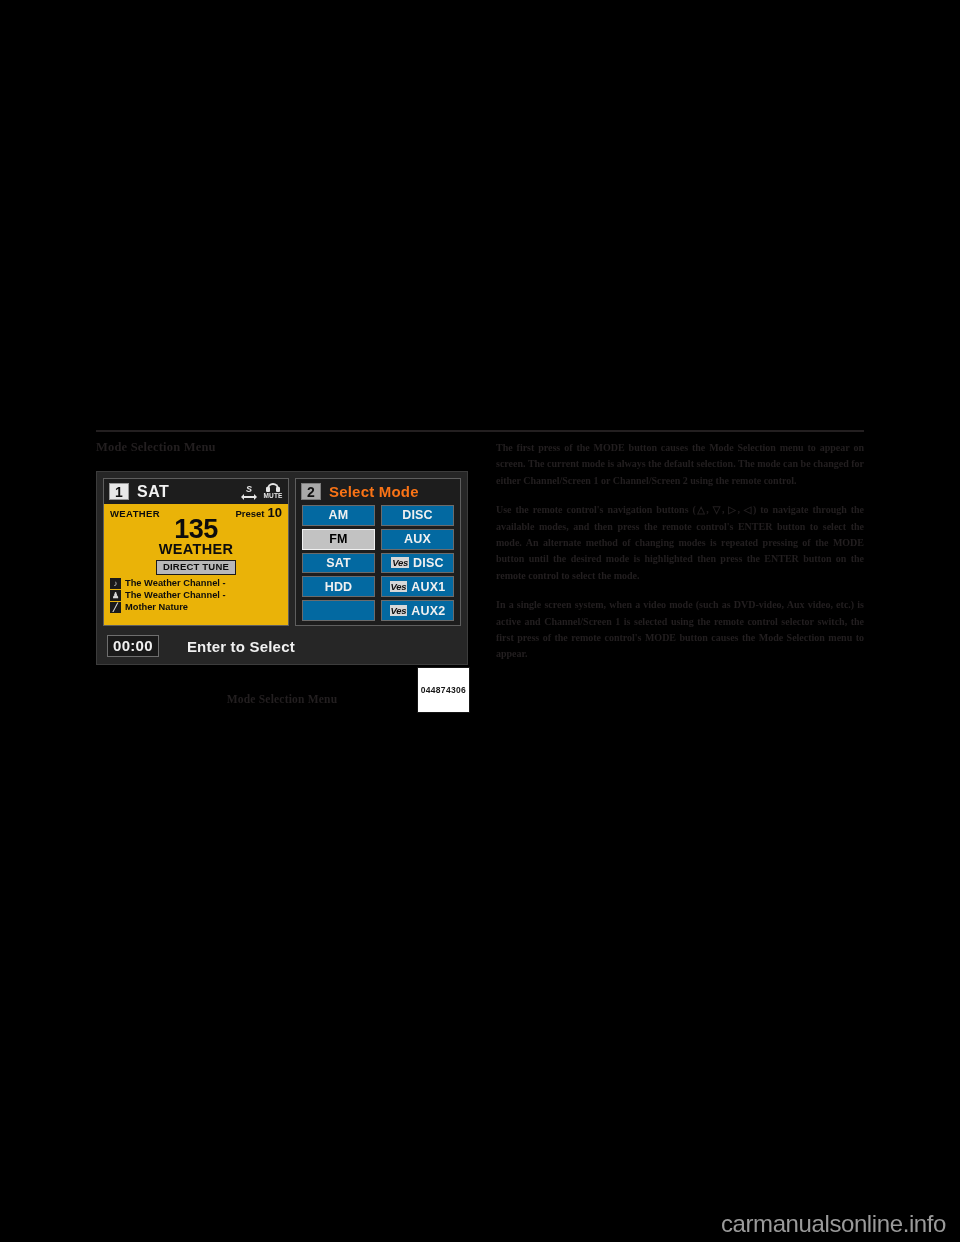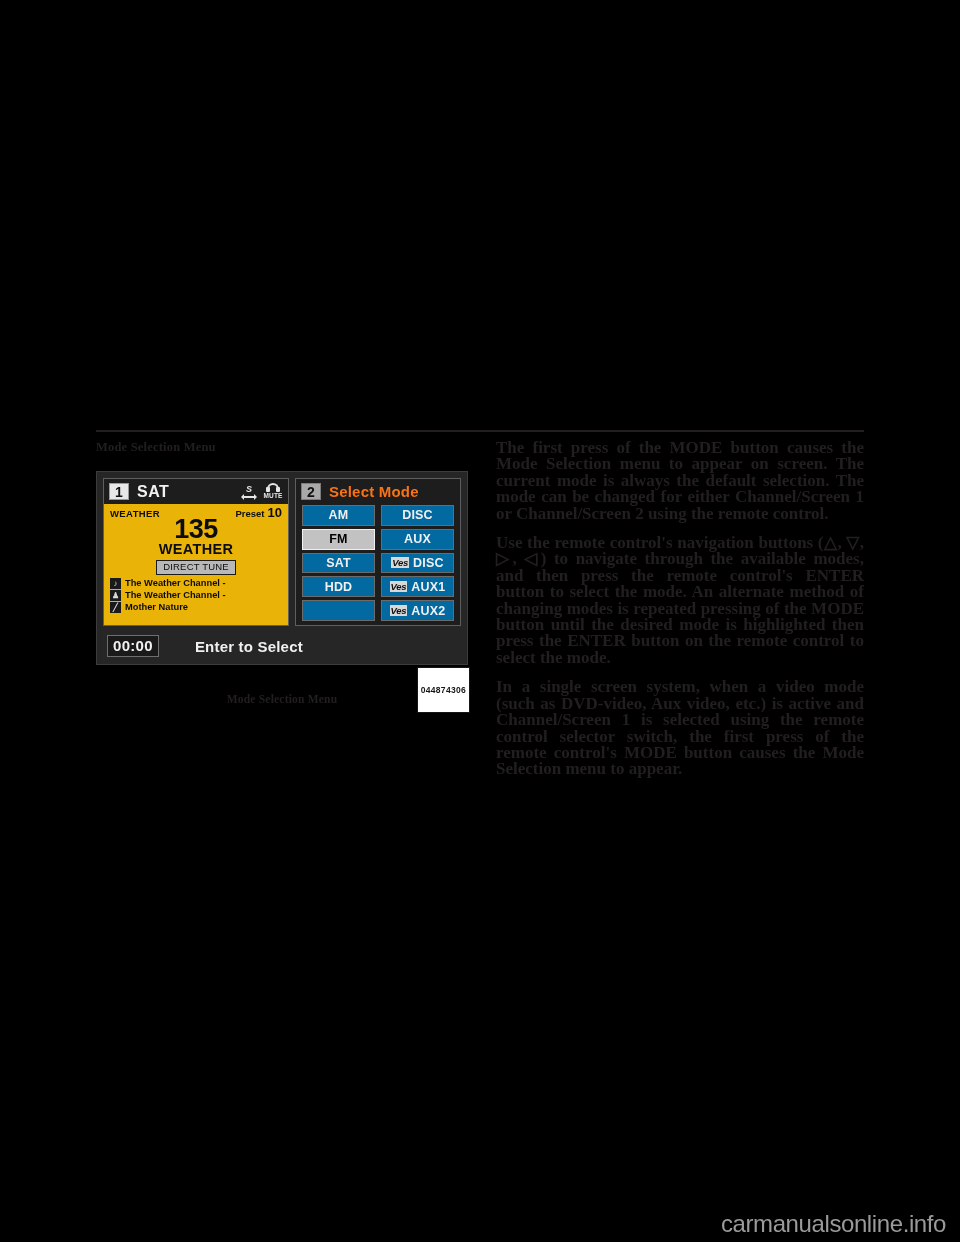--- a/index.html
+++ b/index.html
@@ -93,21 +93,21 @@
     font-size: 12.5px;
     color: #231f20;
     letter-spacing: 0.2px;
     margin: 0 0 16px 0;
     filter: blur(0.5px);
   }
 
   .body-par {
     font-family: "Liberation Serif", serif;
     font-weight: bold;
-    font-size: 17px;
+    font-size: 10px;
     line-height: 16.4px;
     color: #231f20;
     text-align: justify;
     margin: 0 0 13px 0;
     filter: blur(0.5px);
     hyphens: none;
   }
   .body-par:last-child { margin-bottom: 0; }
 
   
@@ -271,21 +271,21 @@
   }
   #direct-tune-wrap {
     display: flex;
     justify-content: center;
     margin-top: 3px;
   }
   #direct-tune-button {
     border: 1px solid #1a1a1a;
     padding: 0px 6px 1px 6px;
     font-size: 9.5px;
-    font-weight: normal;
+    font-weight: bold;
     letter-spacing: 0.2px;
     background: #b8b8b8;
     color: #0d0d0d;
     line-height: 12px;
   }
   #sat-info-list {
     margin-top: 3px;
     display: flex;
     flex-direction: column;
     gap: 1px;
@@ -405,21 +405,21 @@
     font-size: 15px;
     font-weight: bold;
     padding: 1px 5px 2px 5px;
     line-height: 17px;
     letter-spacing: 0.3px;
   }
   #status-hint {
     color: #f0f0f0;
     font-size: 15px;
     font-weight: bold;
-    margin-left: 36px;
+    margin-left: 28px;
     letter-spacing: 0.2px;
   }
 
   
   #figure-id {
     position: absolute;
     right: -2px;
     top: 196px;
     background: #ffffff;
     border: 1px solid #161616;

